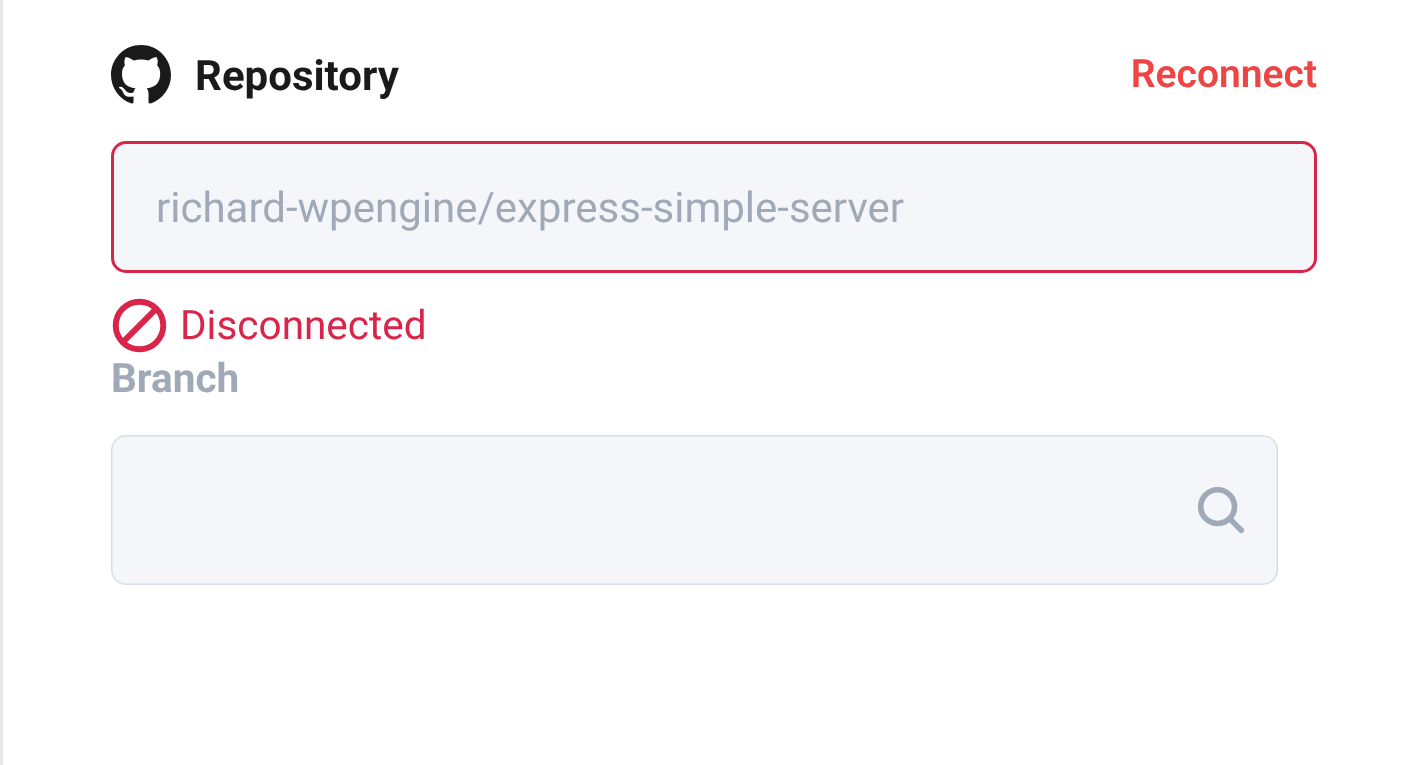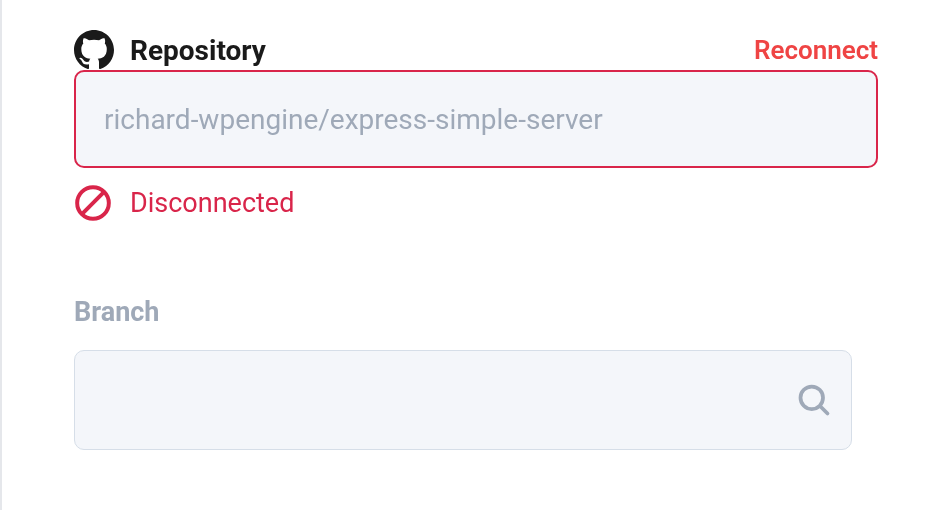--- a/index.html
+++ b/index.html
@@ -15,20 +15,21 @@
       position: relative;
       border-left: 2px solid #e5e7eb;
     }
     .container {
       padding: 30px 60px 0 72px;
     }
     .header-row {
       display: flex;
       align-items: center;
       justify-content: space-between;
+      margin-bottom: 24px;
     }
     .header-left {
       display: flex;
       align-items: center;
       gap: 16px;
     }
     .github-icon {
       width: 40px;
       height: 40px;
       flex-shrink: 0;
@@ -40,48 +41,47 @@
     }
     .reconnect-link {
       font-size: 26px;
       font-weight: 600;
       color: #ef4444;
       cursor: pointer;
       text-decoration: none;
     }
     .repo-input {
       width: 100%;
-      height: 98px;
+      height: 88px;
       background: #f4f6fa;
       border: 2px solid #d9254a;
       border-radius: 10px;
       padding: 0 28px;
       font-size: 28px;
       color: #9fa9b8;
       outline: none;
       font-family: inherit;
     }
     .status-row {
       display: flex;
       align-items: center;
-      gap: 18px;
+      gap: 8px;
       margin-top: 16px;
     }
     .prohibit-icon {
       width: 38px;
       height: 38px;
       flex-shrink: 0;
     }
     .status-text {
       font-size: 27px;
       color: #d9254a;
       font-weight: 400;
     }
     .branch-section {
-      margin-top: 74px;
     }
     .branch-label {
       font-size: 27px;
       font-weight: 700;
       color: #9fa9b8;
       margin-bottom: 22px;
     }
     .branch-input-wrap {
       position: relative;
       width: 778px;

